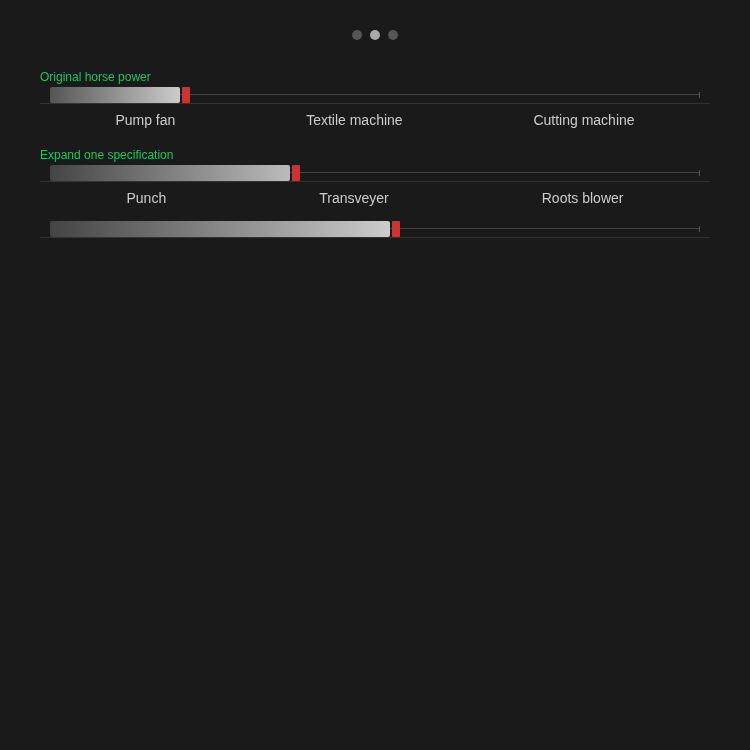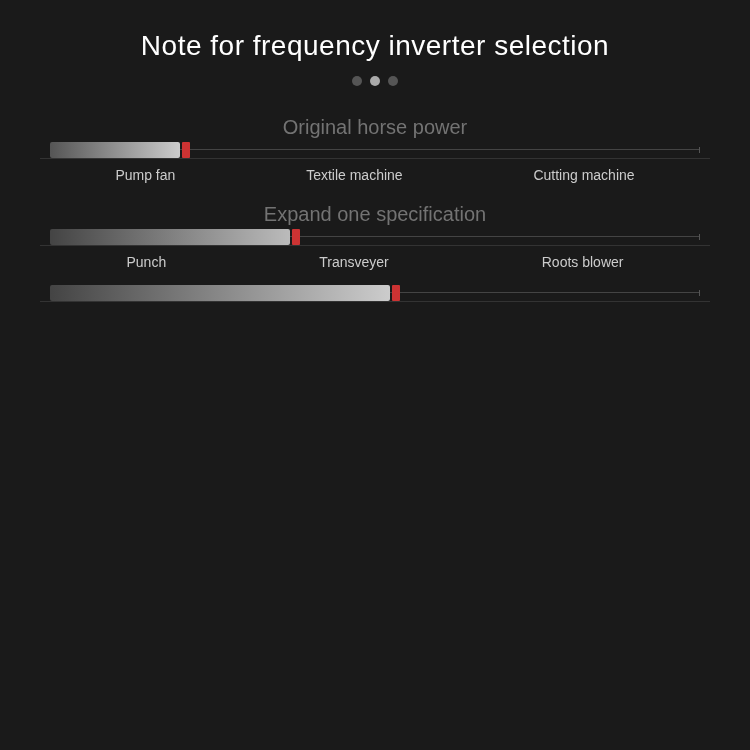--- a/index.html
+++ b/index.html
@@ -39,23 +39,23 @@
       background-color: #555;
     }
     .dot.active {
       background-color: #aaa;
     }
     .section {
       width: 100%;
       margin-bottom: 18px;
     }
     .section-title {
-      text-align: center;
-      font-size: 20px;
-      color: #737373;
+      text-align: left;
+      font-size: 12px;
+      color: #22c55e;
       margin-bottom: 10px;
       font-weight: 400;
     }
     .bar-container {
       position: relative;
       width: 100%;
       padding: 0 10px;
       margin-bottom: 8px;
     }
     .bar-track {
@@ -138,21 +138,20 @@
       height: 1px;
       background-color: #333;
       margin-bottom: 6px;
     }
   </style>
 </head>
 <body>
 
 <div class="container">
 
-  <h1 class="title">Note for frequency inverter selection</h1>
 
   <div class="dots">
     <div class="dot"></div>
     <div class="dot active"></div>
     <div class="dot"></div>
   </div>
 
   <div class="section">
     <div class="section-title">Original horse power</div>
     <div class="bar-container">

